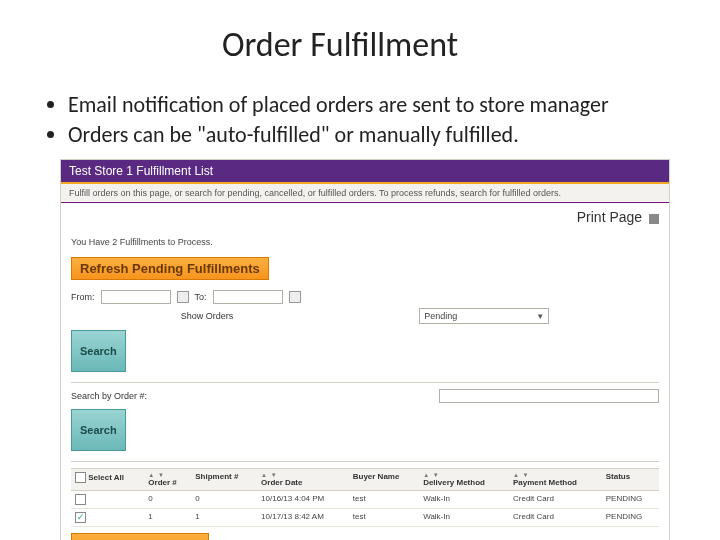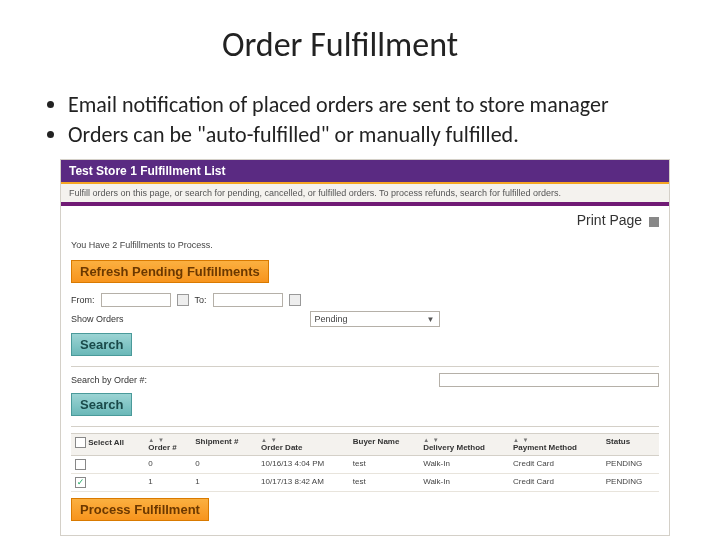--- a/index.html
+++ b/index.html
@@ -2,43 +2,43 @@
 <html><head>
 <meta charset="utf-8">
 <style>
   * { box-sizing: border-box; margin: 0; padding: 0; }
   html, body { width: 720px; height: 540px; background: #fff; font-family: Calibri, Arial, sans-serif; color: #222; }
   .slide { width: 680px; height: 540px; padding: 20px 40px 10px 40px; }
   .title { font-size: 34px; font-weight: 400; text-align: center; margin-top: 4px; margin-bottom: 26px; color: #222; }
   .bullets { list-style: disc; padding-left: 28px; font-size: 22px; line-height: 1.28; margin-bottom: 10px; }
   .bullets li { margin-bottom: 2px; }
   .screenshot { border: 1px solid #d4d0c8; background: #fff; font-size: 10px; color: #444; width: 610px; margin-left: 20px; font-family: Arial, sans-serif; }
-  .shot-header { background: #5a2a82; color: #fff; font-weight: bold; padding: 4px 8px; font-size: 12px; border-bottom: 2px solid #f5a623; }
-  .shot-sub { background: #f4f2ee; padding: 4px 8px; font-size: 9px; color: #555; border-bottom: 4px solid #701a75; }
+  .shot-header { background: #5a2a82; color: #fff; font-weight: normal; padding: 4px 8px; font-size: 12px; border-bottom: 2px solid #f5a623; }
+  .shot-sub { background: #f4f2ee; padding: 4px 8px; font-size: 9px; color: #555; border-bottom: 1px solid #701a75; }
   .shot-body { padding: 4px 10px 8px 10px; }
   .print-row { text-align: right; font-size: 14px; color: #333; margin: 2px 0 6px 0; }
   .print-row .pi { display: inline-block; width: 10px; height: 10px; background: #888; margin-left: 3px; vertical-align: middle; }
   .notice { font-size: 9px; color: #444; margin: 12px 0 8px 0; }
   .btn-orange { background: linear-gradient(#fbb040,#f7941d); border: 1px solid #d97a00; color: #6b3800; font-weight: bold; font-size: 13px; padding: 3px 8px; display: inline-block; margin: 2px 0 6px 0; cursor: pointer; }
-  .btn-teal { background: linear-gradient(#9bd4d4,#6bb8b8); border: 1px solid #4a9a9a; color: #1a4a4a; font-weight: bold; font-size: 13px; padding: 3px 8px; display: inline-block; margin: 2px 0 4px 0; cursor: pointer; }
+  .btn-teal { background: linear-gradient(#9bd4d4,#6bb8b8); border: 1px solid #4a9a9a; color: #1a4a4a; font-weight: bold; font-size: 11px; padding: 14px 8px; display: inline-block; margin: 2px 0 4px 0; cursor: pointer; }
   .form-row { display: flex; align-items: center; gap: 6px; margin: 4px 0; font-size: 9px; }
   .form-row label { color: #333; }
   .inp { border: 1px solid #b5b0a8; background: #fff; height: 14px; width: 70px; font-size: 9px; padding: 0 2px; }
   .inp-wide { width: 220px; }
   .cal-icon { width: 12px; height: 12px; border: 1px solid #999; background: #eee; display: inline-block; }
   .select { border: 1px solid #b5b0a8; background: #fff; height: 16px; width: 130px; font-size: 9px; display: flex; align-items: center; justify-content: space-between; padding: 0 4px; }
   .select .caret { font-size: 8px; color: #555; }
   .hr { border-top: 1px solid #d4d0c8; margin: 6px 0; }
   .tbl { width: 100%; border-collapse: collapse; font-size: 8px; margin-top: 2px; }
   .tbl th { background: #f4f2ee; border-top: 1px solid #d4d0c8; border-bottom: 1px solid #d4d0c8; padding: 3px 4px; text-align: left; color: #333; font-weight: bold; vertical-align: top; }
   .tbl th .sort { font-size: 6px; color: #777; display: block; letter-spacing: 1px; }
   .tbl td { border-bottom: 1px solid #e8e4dc; padding: 3px 4px; color: #444; vertical-align: top; }
   .chk { width: 11px; height: 11px; border: 1px solid #888; background: #fff; display: inline-block; vertical-align: middle; }
   .chk.checked::after { content: "✓"; font-size: 9px; color: #2a6; display: block; line-height: 9px; text-align: center; }
-  .status-row { display: flex; justify-content: flex-start; align-items: center; }
+  .status-row { display: flex; justify-content: center; align-items: center; }
   .select-mid { margin-left: 180px; }
 </style>
 </head>
 <body>
 
 <div class="slide">
   <h1 class="title">Order Fulfillment</h1>
   <ul class="bullets">
     <li>Email notification of placed orders are sent to store manager</li>
     <li>Orders can be "auto-fulfilled" or manually fulfilled.</li>

